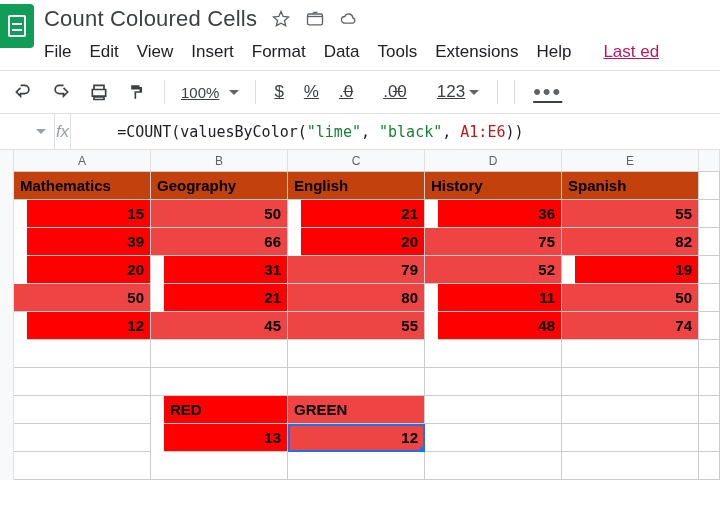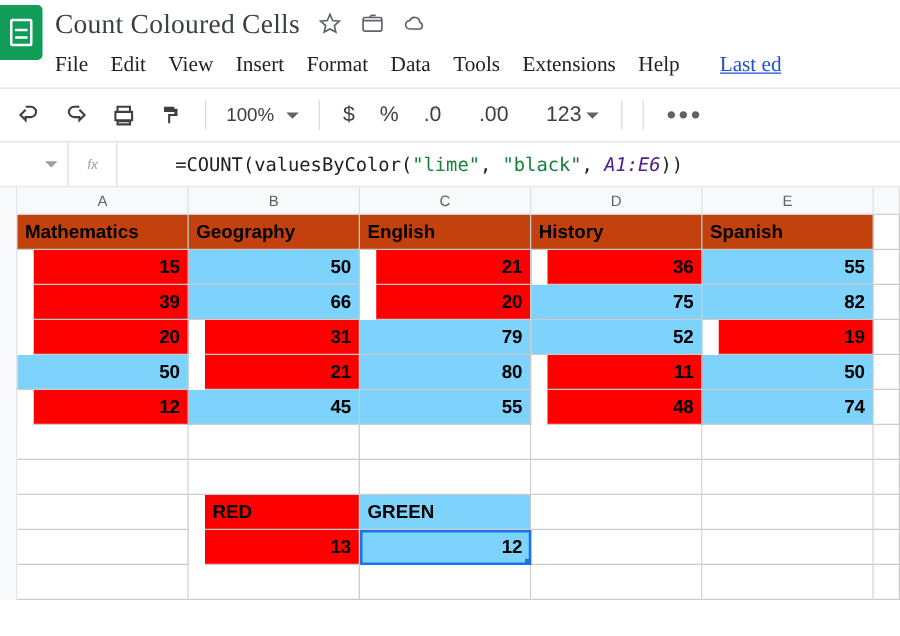--- a/index.html
+++ b/index.html
@@ -1,72 +1,72 @@
 <!DOCTYPE html>
 <html><head>
 <meta charset="utf-8">
 <style>
   * { box-sizing: border-box; margin: 0; padding: 0; }
   html, body { width: 720px; height: 509px; overflow: hidden; font-family: Arial, "Helvetica Neue", sans-serif; background: #fff; color: #202124; }
   
   
-  .titlebar { display: flex; align-items: flex-start; padding: 4px 0 0 0; font-family: Liberation Serif, serif; }
+  .titlebar { display: flex; align-items: flex-start; padding: 4px 0 0 0; }
   .logo { width: 34px; height: 44px; background: #0f9d58; border-radius: 0 4px 4px 0; position: relative; margin-right: 10px; display:flex; align-items:center; justify-content:center;}
   .logo-inner { width: 18px; height: 22px; border: 2px solid #fff; border-radius: 2px; position: relative; }
   .logo-inner::before, .logo-inner::after { content:""; position:absolute; background:#fff; }
   .logo-inner::before { left:2px; right:2px; top:6px; height:2px; }
   .logo-inner::after  { left:2px; right:2px; top:12px; height:2px; }
   
   .title-area { flex:1; padding-top:2px; }
   .doc-title-row { display:flex; align-items:center; gap:14px; }
   .doc-title { font-size: 22px; color:#3c4043; letter-spacing:0.2px; }
   .title-icon svg { width:20px; height:20px; display:block; fill:none; stroke:#5f6368; stroke-width:1.6; }
   .title-icon.drive svg, .title-icon.cloud svg { stroke:#5f6368; }
   
   .menubar { display:flex; gap:18px; padding: 10px 0 8px 0; font-size:17px; color:#202124; }
   .menubar span { cursor:pointer; }
-  .menubar .last-edit { margin-left: 14px; color:#1d4ed8; text-decoration: underline; white-space:nowrap; overflow:hidden; }
-  
-  
-  .toolbar { display:flex; align-items:center; height:44px; border-top:1px solid #e0e0e0; border-bottom:1px solid #e0e0e0; padding: 0 6px; gap:4px; font-size:15px; color:#3c4043;}
+  .menubar .last-edit { margin-left: 14px; color:#be185d; text-decoration: underline; white-space:nowrap; overflow:hidden; }
+  
+  
+  .toolbar { display:flex; align-items:center; height:44px; border-top:1px solid #e0e0e0; border-bottom:1px solid #e0e0e0; padding: 0 6px; gap:4px; font-size:15px; color:#3c4043;text-decoration:underline;}
   .tbtn { width:34px; height:34px; display:flex; align-items:center; justify-content:center; border-radius:4px; cursor:pointer;}
   .tbtn svg { width:20px; height:20px; fill:#3c4043; }
   .tsep { width:1px; height:24px; background:#dadce0; margin:0 6px;}
   .zoom { display:flex; align-items:center; gap:10px; padding:0 6px; cursor:pointer;}
   .caret { width:0; height:0; border-left:5px solid transparent; border-right:5px solid transparent; border-top:5px solid #5f6368; }
   .fmtbtn { padding:0 8px; height:34px; display:flex; align-items:center; font-size:17px; cursor:pointer;}
   .fontsel { display:flex; align-items:center; gap:14px; padding:0 8px; cursor:pointer; width:140px;}
   .fontsel span { white-space:nowrap; overflow:hidden; text-overflow:ellipsis; }
   .more-dots { font-size:22px; letter-spacing:2px; color:#5f6368; padding:0 8px; cursor:pointer;}
   
   
   .fbar { display:flex; align-items:center; height:36px; border-bottom:1px solid #e0e0e0; font-size:15px;}
   .namebox { width:54px; display:flex; align-items:center; justify-content:flex-end; padding-right:8px; gap:6px; color:#5f6368;}
   .namebox .caret { border-top-color:#9aa0a6;}
-  .fx { width:40px; text-align:center; font-style:italic; color:#9aa0a6; font-size:11px; border-left:1px solid #e0e0e0; border-right:1px solid #e0e0e0; height:100%; display:flex; align-items:center; justify-content:center;}
+  .fx { width:17px; text-align:center; font-style:italic; color:#9aa0a6; font-size:17px; border-left:1px solid #e0e0e0; border-right:1px solid #e0e0e0; height:100%; display:flex; align-items:center; justify-content:center;}
   .formula { padding-left:10px; font-family: Menlo, Consolas, monospace; font-size:15px; white-space:pre;}
   .fn  { color:#202124; }
   .str { color:#188038; }
-  .ref { color:#4c1d95;font-style:italic; }
+  .ref { color:#b91c1c; }
   .pun { color:#202124; }
   
   
   .sheet { display:flex; }
   .rowhdrs { width:14px; background:#f8f9fa; border-right:1px solid #e0e0e0;}
   .grid { flex:1; }
   .colhdrs { display:grid; grid-template-columns: 137px 137px 137px 137px 137px 21px; height:22px; background:#f8f9fa; border-bottom:1px solid #cfcfcf;}
   .colhdrs div { border-right:1px solid #e0e0e0; font-size:12px; color:#5f6368; display:flex; align-items:center; justify-content:center;}
   
   .row { display:grid; grid-template-columns: 137px 137px 137px 137px 137px 21px; height:28px;}
   .row.hdr { background:#c2410c; }
   .cell { border-right:1px solid #ccc; border-bottom:1px solid #ccc; padding:0 6px; display:flex; align-items:center; font-size:15px; font-weight:bold; color:#000; overflow:hidden;}
   .cell.blank { background:#fff; font-weight:normal;}
   .num { justify-content:flex-end; }
   .red   { background:#ff0000;margin-left:13px; }
-  .green { background:#7dd3fc; }
+  .green { background:#ef4444; }
   
   .selected { outline:2px solid #1a73e8; outline-offset:-2px; position:relative;}
   .sel-handle { position:absolute; right:-3px; bottom:-3px; width:7px; height:7px; background:#1a73e8; }
 </style>
 </head>
 <body>
 
 <div class="titlebar">
   <div class="logo">
     <div class="logo-inner"></div>

